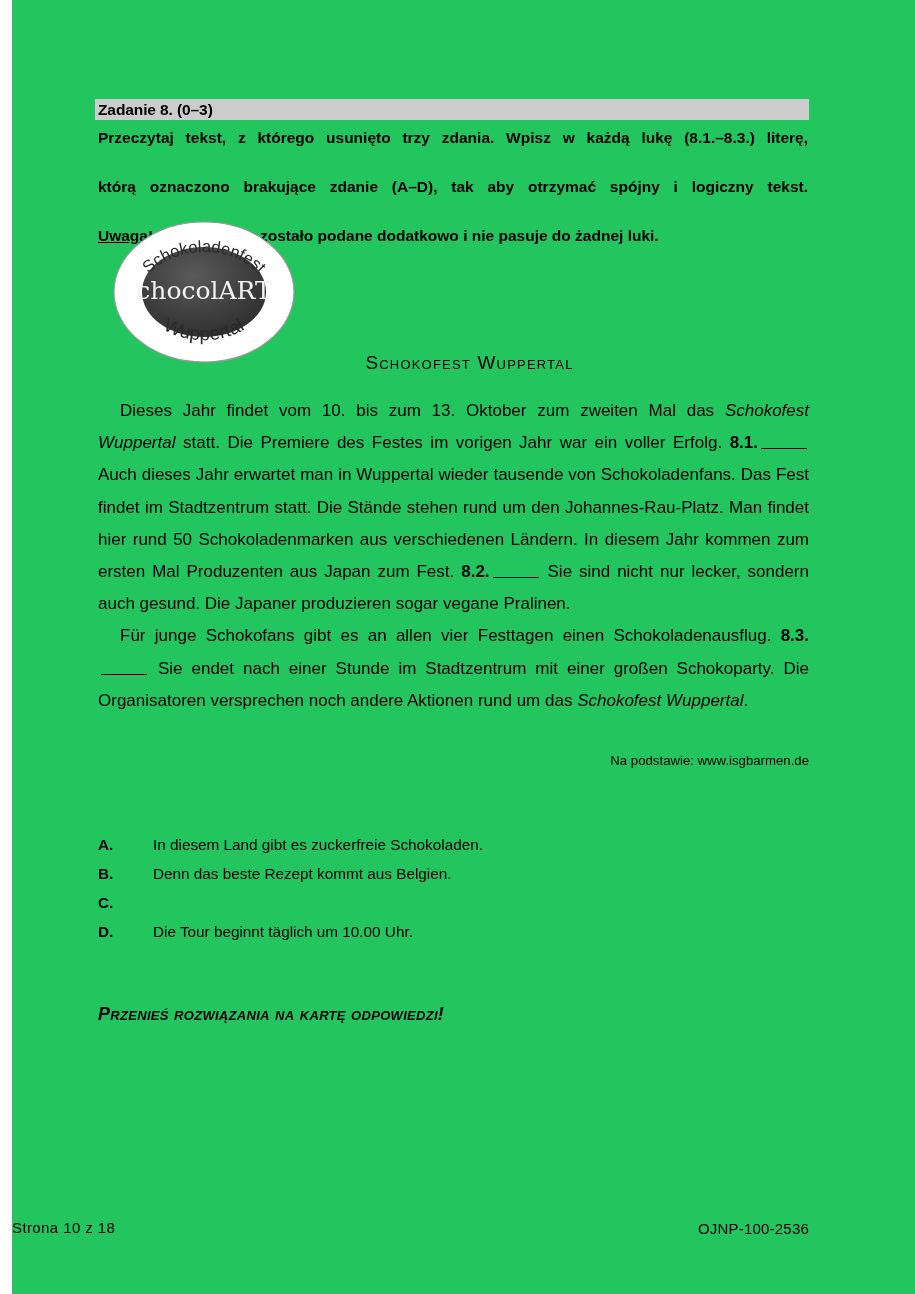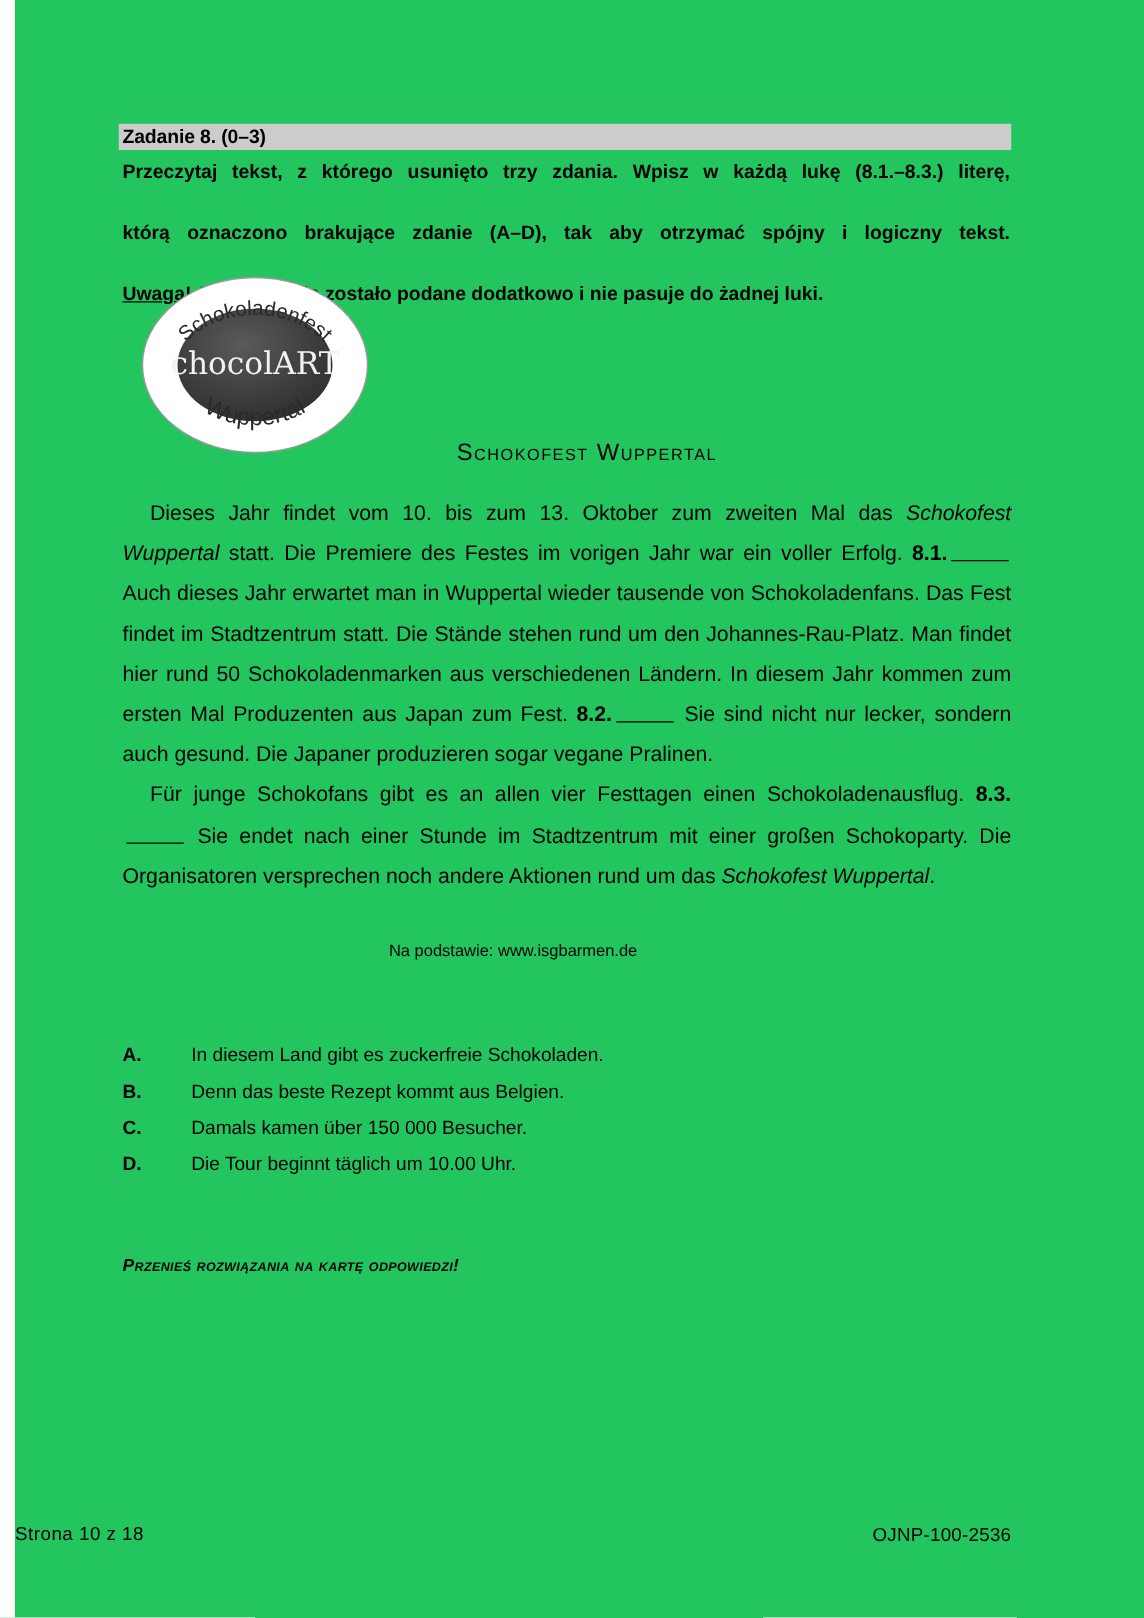--- a/index.html
+++ b/index.html
@@ -114,21 +114,21 @@
     margin: 0 2px -1px 3px;
     vertical-align: baseline;
   }
   em.it { font-style: italic; }
 
   .source {
     position: absolute;
     left: 0;
     top: 753px;
     width: 797px;
-    text-align: center;
+    text-align: right;
     font-size: 13.2px;
   }
 
   
   .options {
     position: absolute;
     left: 86px;
     top: 836px;
     width: 600px;
     font-size: 15.3px;
@@ -143,21 +143,21 @@
     width: 28px;
     flex: 0 0 28px;
   }
   .option-text { flex: 1 1 auto; margin-left: 27px; }
 
   
   .final-note {
     position: absolute;
     left: 86px;
     top: 1004px;
-    font-size: 14px;
+    font-size: 18px;
     font-weight: bold;
     font-style: italic;
     font-variant: small-caps;
     letter-spacing: 0.3px;
     white-space: nowrap;
   }
 
   
   .footer-page {
     position: absolute;
@@ -229,21 +229,20 @@
       <div class="option-row">
         <span class="option-letter">A.</span>
         <span class="option-text">In diesem Land gibt es zuckerfreie Schokoladen.</span>
       </div>
       <div class="option-row">
         <span class="option-letter">B.</span>
         <span class="option-text">Denn das beste Rezept kommt aus Belgien.</span>
       </div>
       <div class="option-row">
         <span class="option-letter">C.</span>
-        <span class="option-text">Damals kamen über 150 000 Besucher.</span>
       </div>
       <div class="option-row">
         <span class="option-letter">D.</span>
         <span class="option-text">Die Tour beginnt täglich um 10.00 Uhr.</span>
       </div>
     </div>
 
   <div class="final-note">Przenieś rozwiązania na kartę odpowiedzi!</div>
 
   <div class="footer-page">Strona 10 z 18</div>

